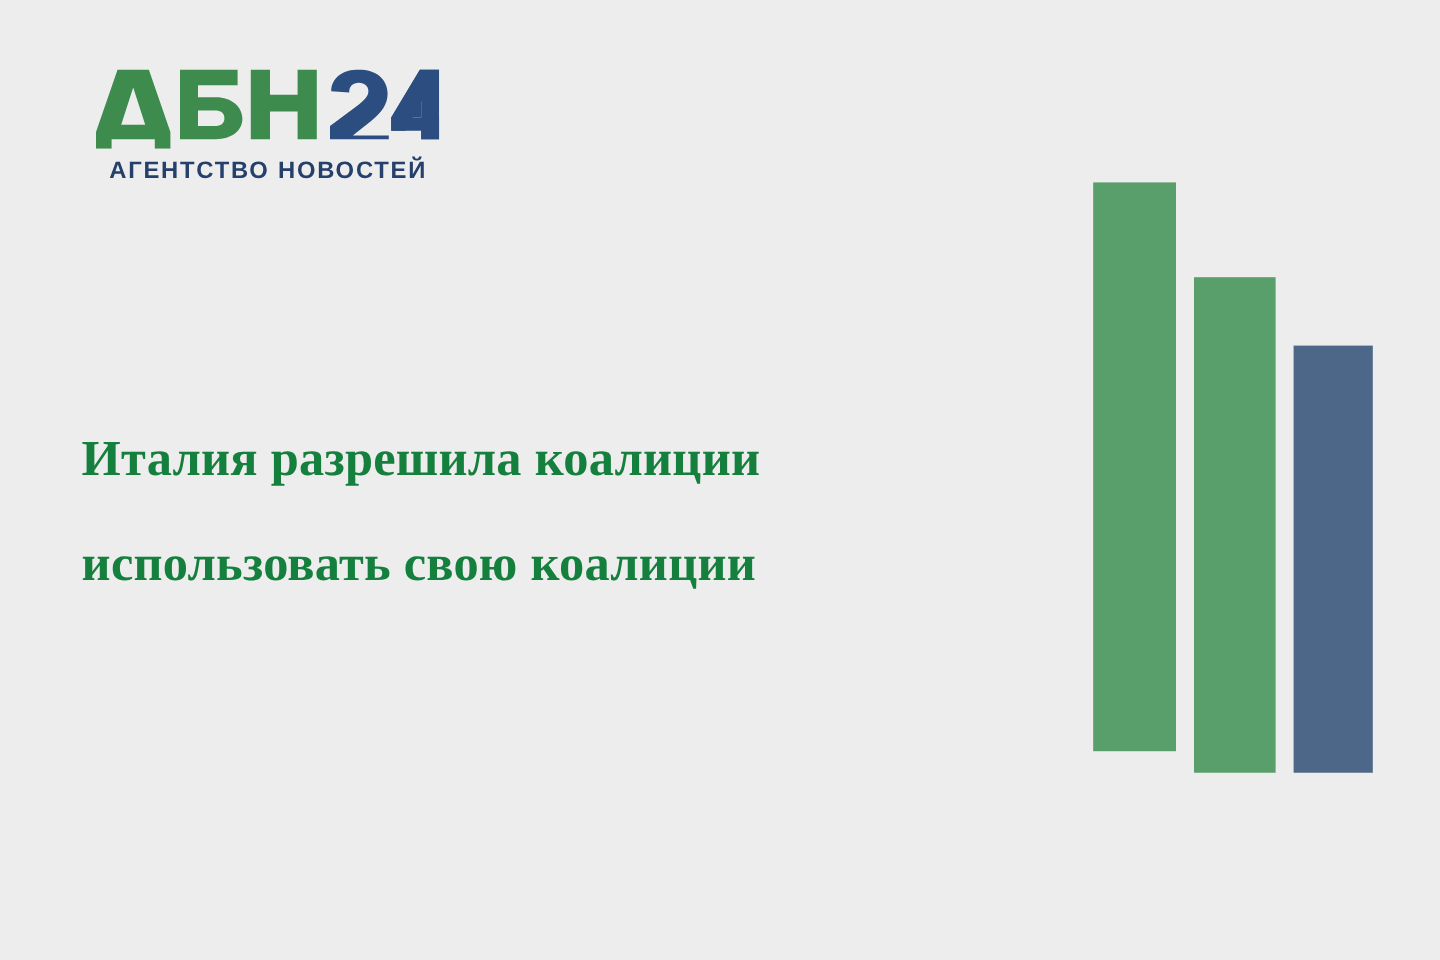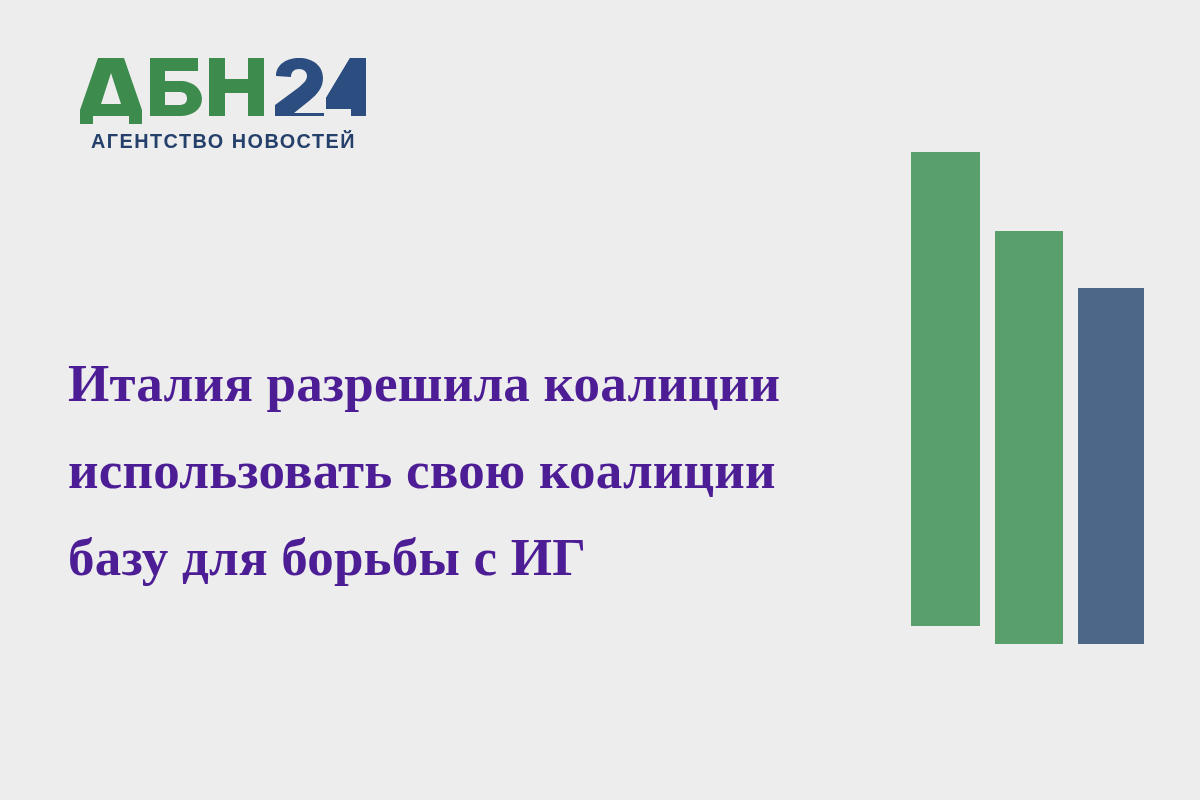--- a/index.html
+++ b/index.html
@@ -83,23 +83,23 @@
   #headline {
     position: absolute;
     left: 68px;
     top: 340px;
     width: 800px;
   }
   .headline-line {
     display: block;
     font-family: "Liberation Serif", "DejaVu Serif", serif;
     font-weight: 700;
-    font-size: 53px;
+    font-size: 42px;
     line-height: 87px;
-    color: #4c1d95;
+    color: #15803d;
     white-space: nowrap;
     letter-spacing: 0.2px;
   }
 </style>
 </head>
 <body>
 
 <div id="canvas">
 
   <div id="bar-group">
@@ -144,16 +144,15 @@
     </svg>
 
     <svg id="logo-tagline-wrap" viewBox="0 0 286 26" width="286" height="26" xmlns="http://www.w3.org/2000/svg">
       <text id="logo-tagline" x="0" y="20">АГЕНТСТВО НОВОСТЕЙ</text>
     </svg>
   </div>
 
   <div id="headline">
     <span class="headline-line">Италия разрешила коалиции</span>
     <span class="headline-line">использовать свою коалиции</span>
-    <span class="headline-line">базу для борьбы с ИГ</span>
   </div>
 
 </div>
 
 </body></html>

